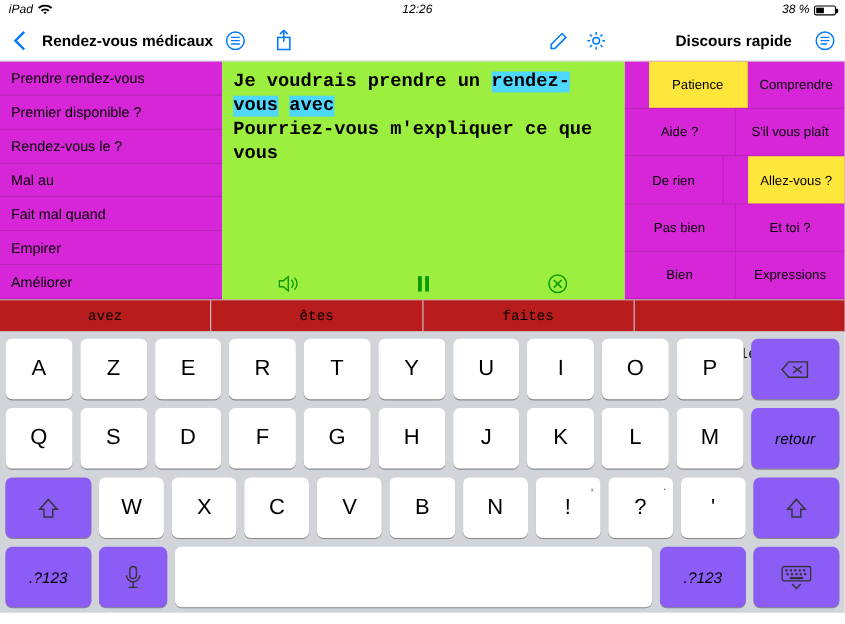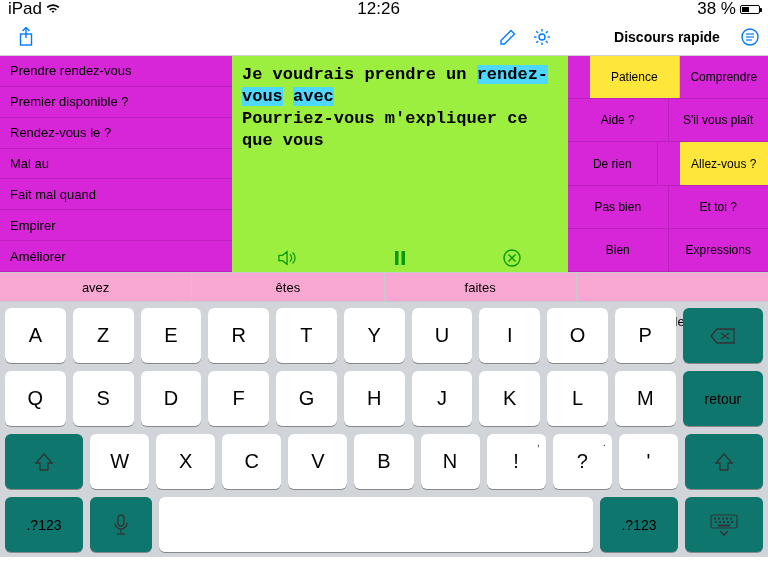--- a/index.html
+++ b/index.html
@@ -1,53 +1,53 @@
 <!DOCTYPE html>
 <html><head>
 <meta charset="utf-8">
 <style>
   * { box-sizing: border-box; margin: 0; padding: 0; }
   html, body { width: 768px; height: 567px; font-family: -apple-system, "Helvetica Neue", Arial, sans-serif; overflow: hidden; background:#fff; }
-  .status-bar { height: 18px; display:flex; align-items:center; justify-content:space-between; padding:0 8px; font-size:17px; color:#000; }
+  .status-bar { height: 18px; display:flex; align-items:center; justify-content:space-between; padding:0 8px; font-size:11px; color:#000;font-style:italic; }
   .status-left { display:flex; align-items:center; gap:4px; }
   .status-right { display:flex; align-items:center; gap:4px; }
   .battery-shell { display:inline-block; width:20px; height:9px; border:1px solid #000; border-radius:2px; position:relative; }
   .battery-shell::after { content:""; position:absolute; right:-3px; top:2px; width:2px; height:4px; background:#000; border-radius:0 1px 1px 0; }
   .battery-fill { position:absolute; left:1px; top:1px; bottom:1px; width:38%; background:#000; }
   .wifi { font-size:12px; }
 
   .header { height: 38px; display:flex; border-bottom:1px solid #d0d0d0; }
   .header-left { width:232px; display:flex; align-items:center; justify-content:space-between; padding:0 8px; }
   .header-center { flex:1; display:flex; align-items:center; justify-content:space-between; padding:0 16px; }
   .header-right { width:200px; display:flex; align-items:center; justify-content:space-between; padding:0 8px; }
   .hdr-title { font-weight:600; font-size:14px; }
   .icon { width:20px; height:20px; display:inline-flex; align-items:center; justify-content:center; color:#007aff; }
 
   .content { display:flex; height:216px; }
-  .left-col { width:232px; display:flex; flex-direction:column; background:#d726d7; }
+  .left-col { width:202px; display:flex; flex-direction:column; background:#d726d7; }
   .left-item { flex:1; border-bottom:1px solid rgba(0,0,0,.12); display:flex; align-items:center; padding:0 10px; font-size:13px; color:#000; }
   .center-col { flex:1; background:#9cee3f; display:flex; flex-direction:column; }
   .compose { flex:1; padding:8px 10px; font-family:"Courier New", monospace; font-size:17px; font-weight:bold; color:#000; line-height:1.3; }
   .hl { background:#4fd8ff; }
   .center-controls { height:28px; display:flex; align-items:center; justify-content:space-around; }
   .right-col { width:200px; display:flex; flex-direction:column; background:#d726d7; }
   .right-row { flex:1; display:flex; border-bottom:1px solid rgba(0,0,0,.12); }
   .right-cell { flex:1; display:flex; align-items:center; justify-content:center; font-size:12px; color:#000; border-right:1px solid rgba(0,0,0,.12); padding:0 2px; text-align:center; }
   .right-cell:last-child { border-right:none; }
   .right-cell.yellow { background:#ffe63a;margin-left:22px; }
 
-  .suggest-bar { height:30px; display:flex; border-top:1px solid #c9c9c9; border-bottom:1px solid #c9c9c9; background:#f9a8d4; }
+  .suggest-bar { height:30px; display:flex; border-top:1px solid #c9c9c9; border-bottom:1px solid #c9c9c9; background:#b91c1c;font-family:Liberation Mono, monospace; }
   .suggest { flex:1; display:flex; align-items:center; justify-content:center; font-size:13px; color:#000; border-right:1px solid #c9c9c9; }
   .suggest:last-child { border-right:none;margin-top:48px; }
 
   .keyboard { background:#d1d4d9; padding:6px 5px 5px 5px; }
   .kb-row { display:flex; gap:7px; margin-bottom:8px; justify-content:center; }
   .kb-row:last-child { margin-bottom:0; }
   .key { height:55px; border-radius:6px; background:#fff; box-shadow:0 1px 0 #888; display:flex; align-items:center; justify-content:center; font-size:20px; color:#000; position:relative; }
-  .key.gray { background:#0f766e; }
+  .key.gray { background:#8b5cf6;font-style:italic; }
   .key .sub { position:absolute; top:3px; right:6px; font-size:10px; color:#333; }
   .key .main { font-size:20px; }
   .r1 .key { width:62px; }
   .r1 .key.wide-bs { width:82px; }
   .r2 .key { width:62px; }
   .r2 .key.wide-ret { width:82px; font-size:14px; }
   .r3 .key { width:62px; }
   .r3 .key.shift { width:82px; }
   .r4 .key.mod { width:78px; font-size:14px;text-align:right; }
   .r4 .key.mic { width:62px; }
@@ -71,20 +71,36 @@
   <div>12:26</div>
   <div class="status-right">
     <span>38 %</span>
     <span class="battery-shell">
         <span class="battery-fill"></span>
       </span>
   </div>
 </div>
 
 <div class="header">
+  <div class="header-left">
+    <span class="icon">
+      <svg width="12" height="18" viewBox="0 0 12 18">
+          <polyline points="10,1 2,9 10,17" fill="none" stroke="#007aff" stroke-width="2.2"></polyline>
+        </svg>
+    </span>
+    <span class="hdr-title">Rendez-vous médicaux</span>
+    <span class="icon">
+      <svg width="18" height="18" viewBox="0 0 18 18">
+          <circle cx="9" cy="9" r="8" fill="none" stroke="#007aff" stroke-width="1.4"></circle>
+          <line x1="5" y1="6" x2="13" y2="6" stroke="#007aff" stroke-width="1.2"></line>
+          <line x1="5" y1="9" x2="13" y2="9" stroke="#007aff" stroke-width="1.2"></line>
+          <line x1="5" y1="12" x2="13" y2="12" stroke="#007aff" stroke-width="1.2"></line>
+        </svg>
+    </span>
+  </div>
   <div class="header-center">
     <span class="icon">
       <svg width="16" height="20" viewBox="0 0 16 20">
           <rect x="2.5" y="7" width="11" height="11" fill="none" stroke="#007aff" stroke-width="1.4"></rect>
           <line x1="8" y1="0.5" x2="8" y2="11" stroke="#007aff" stroke-width="1.4"></line>
           <polyline points="4.5,4 8,0.5 11.5,4" fill="none" stroke="#007aff" stroke-width="1.4"></polyline>
         </svg>
     </span>
     <span style="display:flex;gap:14px">
       <span class="icon">

